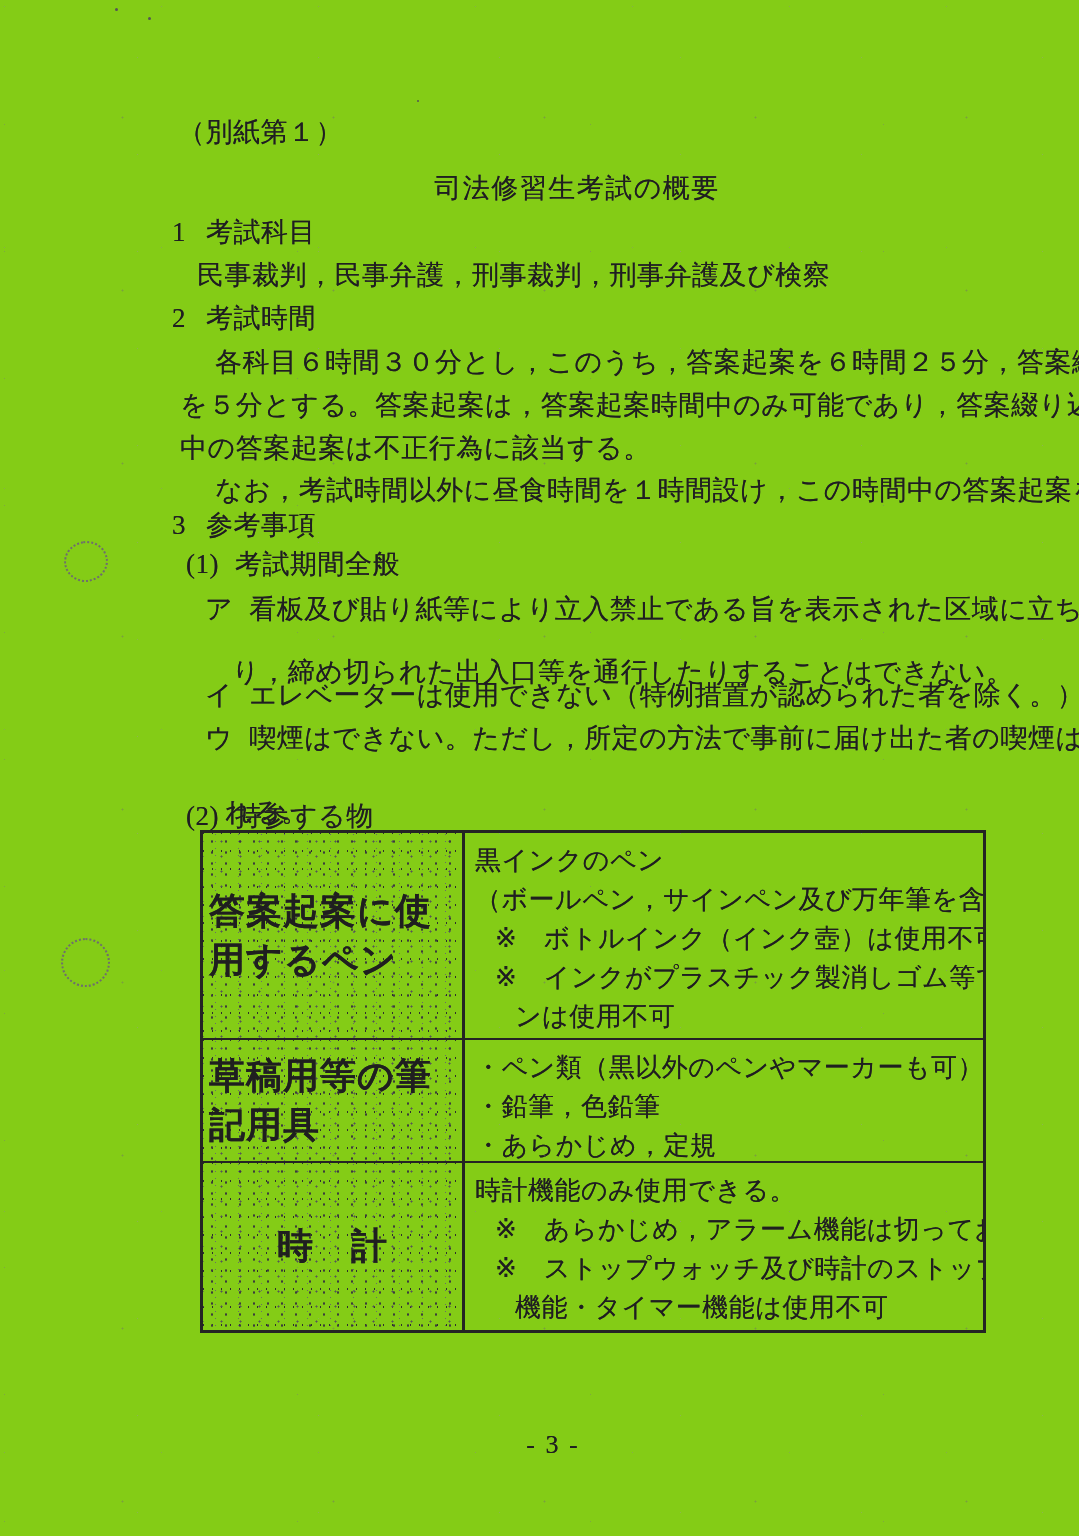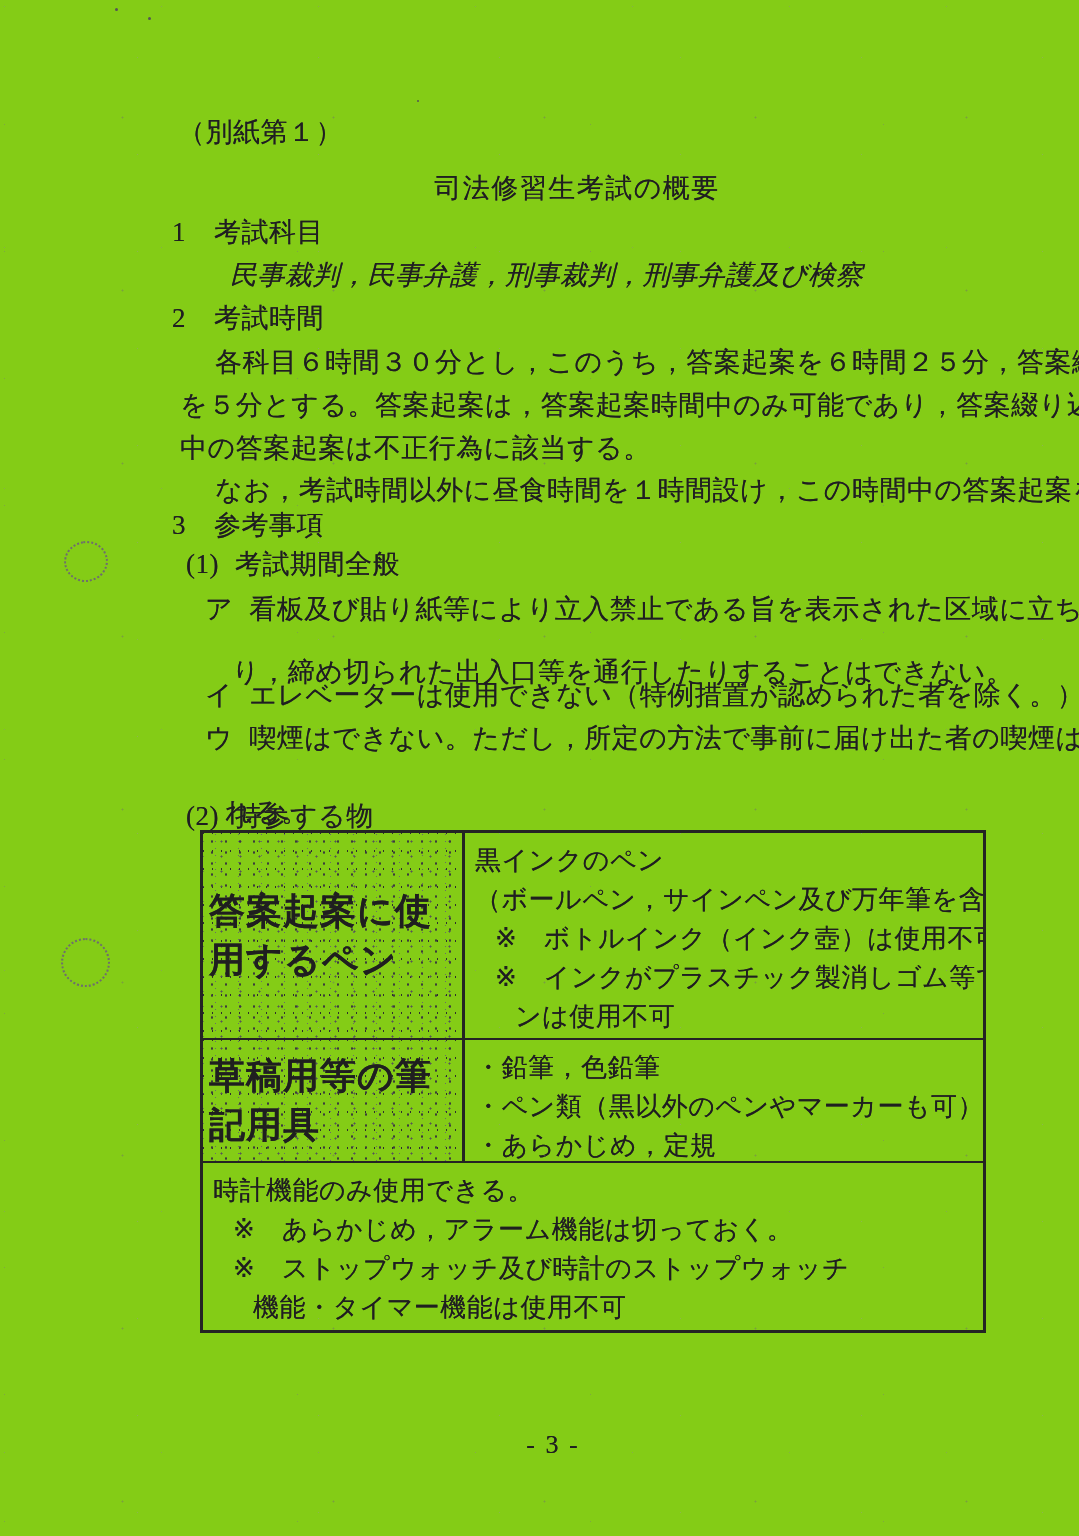--- a/index.html
+++ b/index.html
@@ -35,21 +35,21 @@
     font-size:27px;
     line-height:32px;
     letter-spacing:.5px;
     display:flex;
     text-shadow:0 0 .5px #3a3a3a;
   }
   .title-line{
     letter-spacing:1.5px;
     transform:translateX(-50%);
   }
-  .m28{margin-left:28px;}
+  .m28{margin-left:20px;}
   .m14{margin-left:16px;}
   .m16{margin-left:16px;}
   
   .btable{
     position:absolute;left:200px;top:830px;
     width:786px;height:503px;
     border:3px solid #242424;
     box-sizing:border-box;
     font-family:"Liberation Sans","DejaVu Sans",sans-serif;
     display:flex;flex-direction:column;
@@ -126,21 +126,21 @@
   <div class="hole hole2"></div>
 
   <div class="bline" style="left:178px;top:116px;">（別紙第１）</div>
 
   <div class="bline title-line" style="left:577px;top:172px;">司法修習生考試の概要</div>
 
   <div class="bline" style="left:172px;top:216px;">
     <span>1</span>
     <span class="m28">考試科目</span>
   </div>
-  <div class="bline" style="left:230px;top:259px;font-style:italic;">民事裁判，民事弁護，刑事裁判，刑事弁護及び検察</div>
+  <div class="bline" style="left:197px;top:259px;">民事裁判，民事弁護，刑事裁判，刑事弁護及び検察</div>
 
   <div class="bline" style="left:172px;top:302px;">
     <span>2</span>
     <span class="m28">考試時間</span>
   </div>
   <div class="bline" style="left:215px;top:346px;">各科目６時間３０分とし，このうち，答案起案を６時間２５分，答案綴り込み</div>
   <div class="bline" style="left:180px;top:389px;">を５分とする。答案起案は，答案起案時間中のみ可能であり，答案綴り込み時間</div>
   <div class="bline" style="left:180px;top:432px;">中の答案起案は不正行為に該当する。</div>
   <div class="bline" style="left:215px;top:474px;">なお，考試時間以外に昼食時間を１時間設け，この時間中の答案起案を認める。</div>
 
@@ -189,27 +189,30 @@
         <div class="tline i1">※　インクがプラスチック製消しゴム等で消せるペ</div>
         <div class="tline i2">ンは使用不可</div>
       </div>
     </div>
 
     <div class="trow row2">
       <div class="cell-label speck">
         <span>草稿用等の筆記用具</span>
       </div>
       <div class="cell-body">
+        <div class="tline i0">・ペン類（黒以外のペンやマーカーも可）</div>
         <div class="tline i0">・鉛筆，色鉛筆</div>
-        <div class="tline i0">・ペン類（黒以外のペンやマーカーも可）</div>
         <div class="tline i0">・あらかじめ，定規</div>
       </div>
     </div>
 
     <div class="trow row3">
+      <div class="cell-label speck">
+        <span>時　計</span>
+      </div>
       <div class="cell-body">
         <div class="tline i0">時計機能のみ使用できる。</div>
         <div class="tline i1">※　あらかじめ，アラーム機能は切っておく。</div>
         <div class="tline i1">※　ストップウォッチ及び時計のストップウォッチ</div>
         <div class="tline i2">機能・タイマー機能は使用不可</div>
       </div>
     </div>
 
   </div>
 

